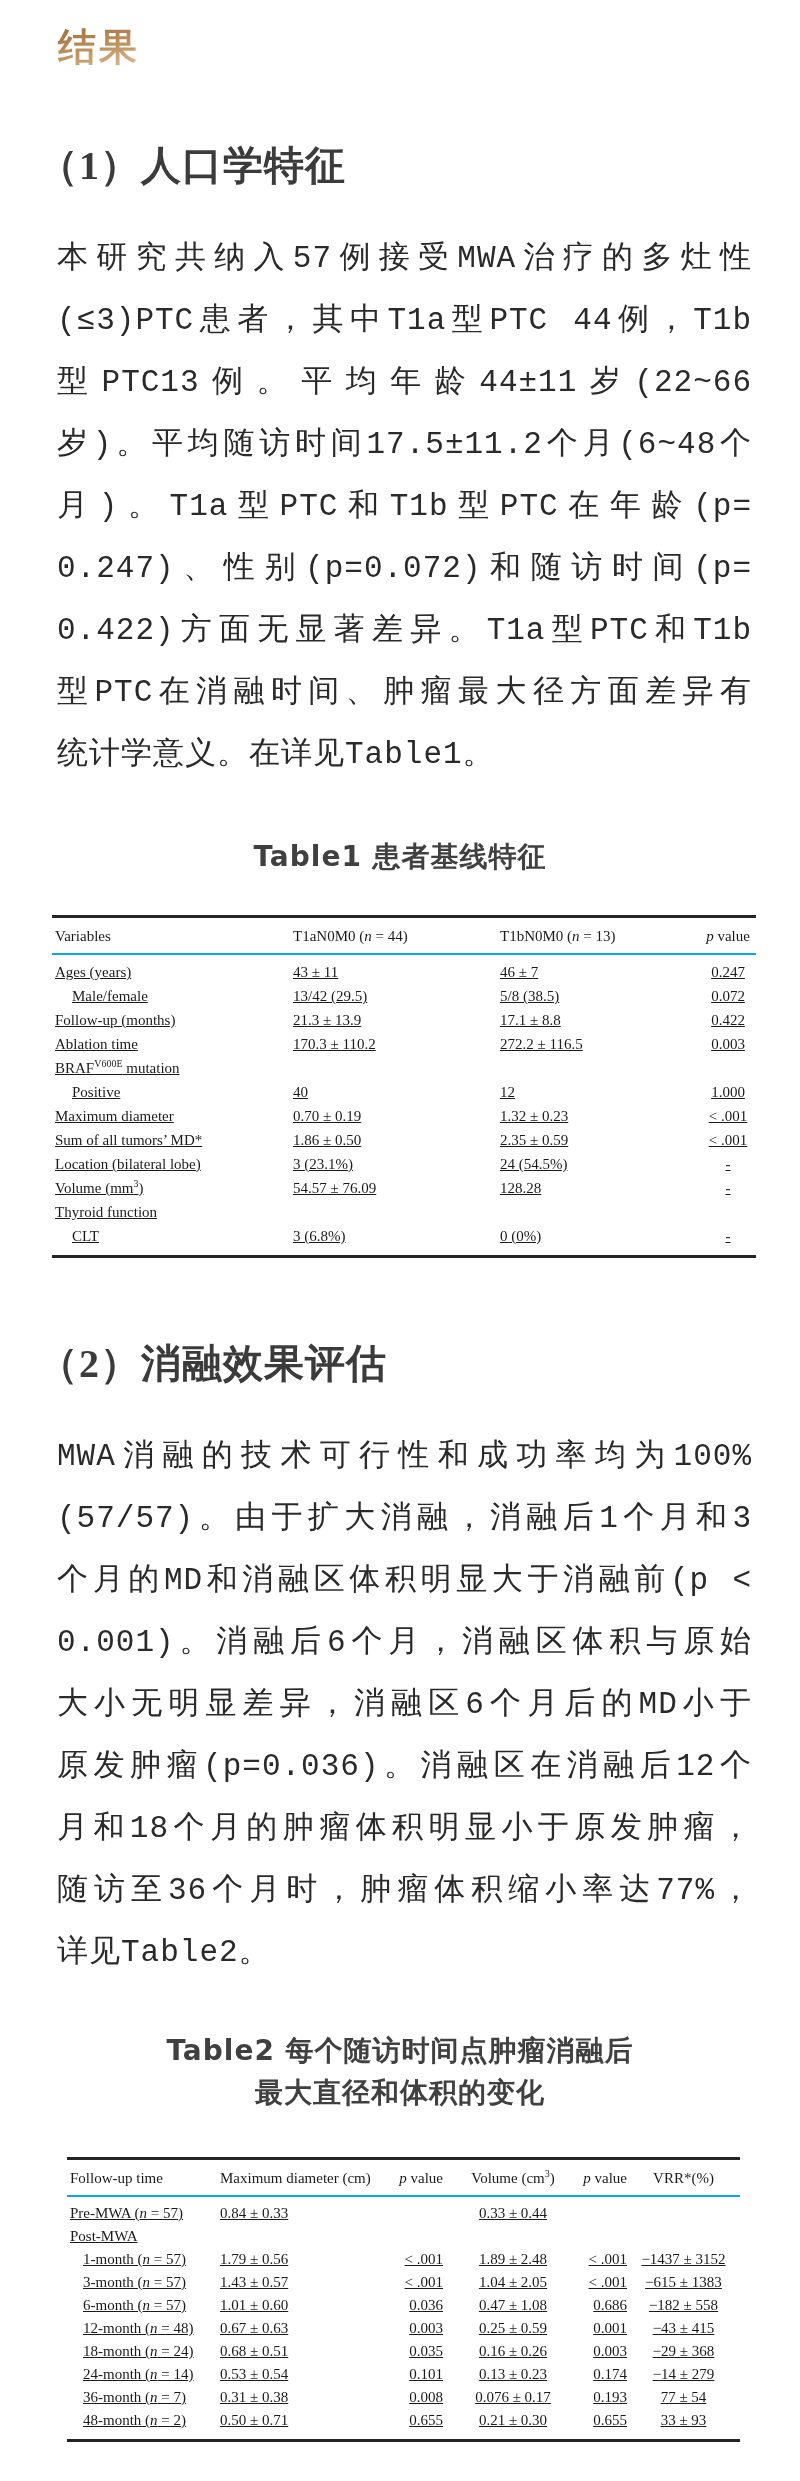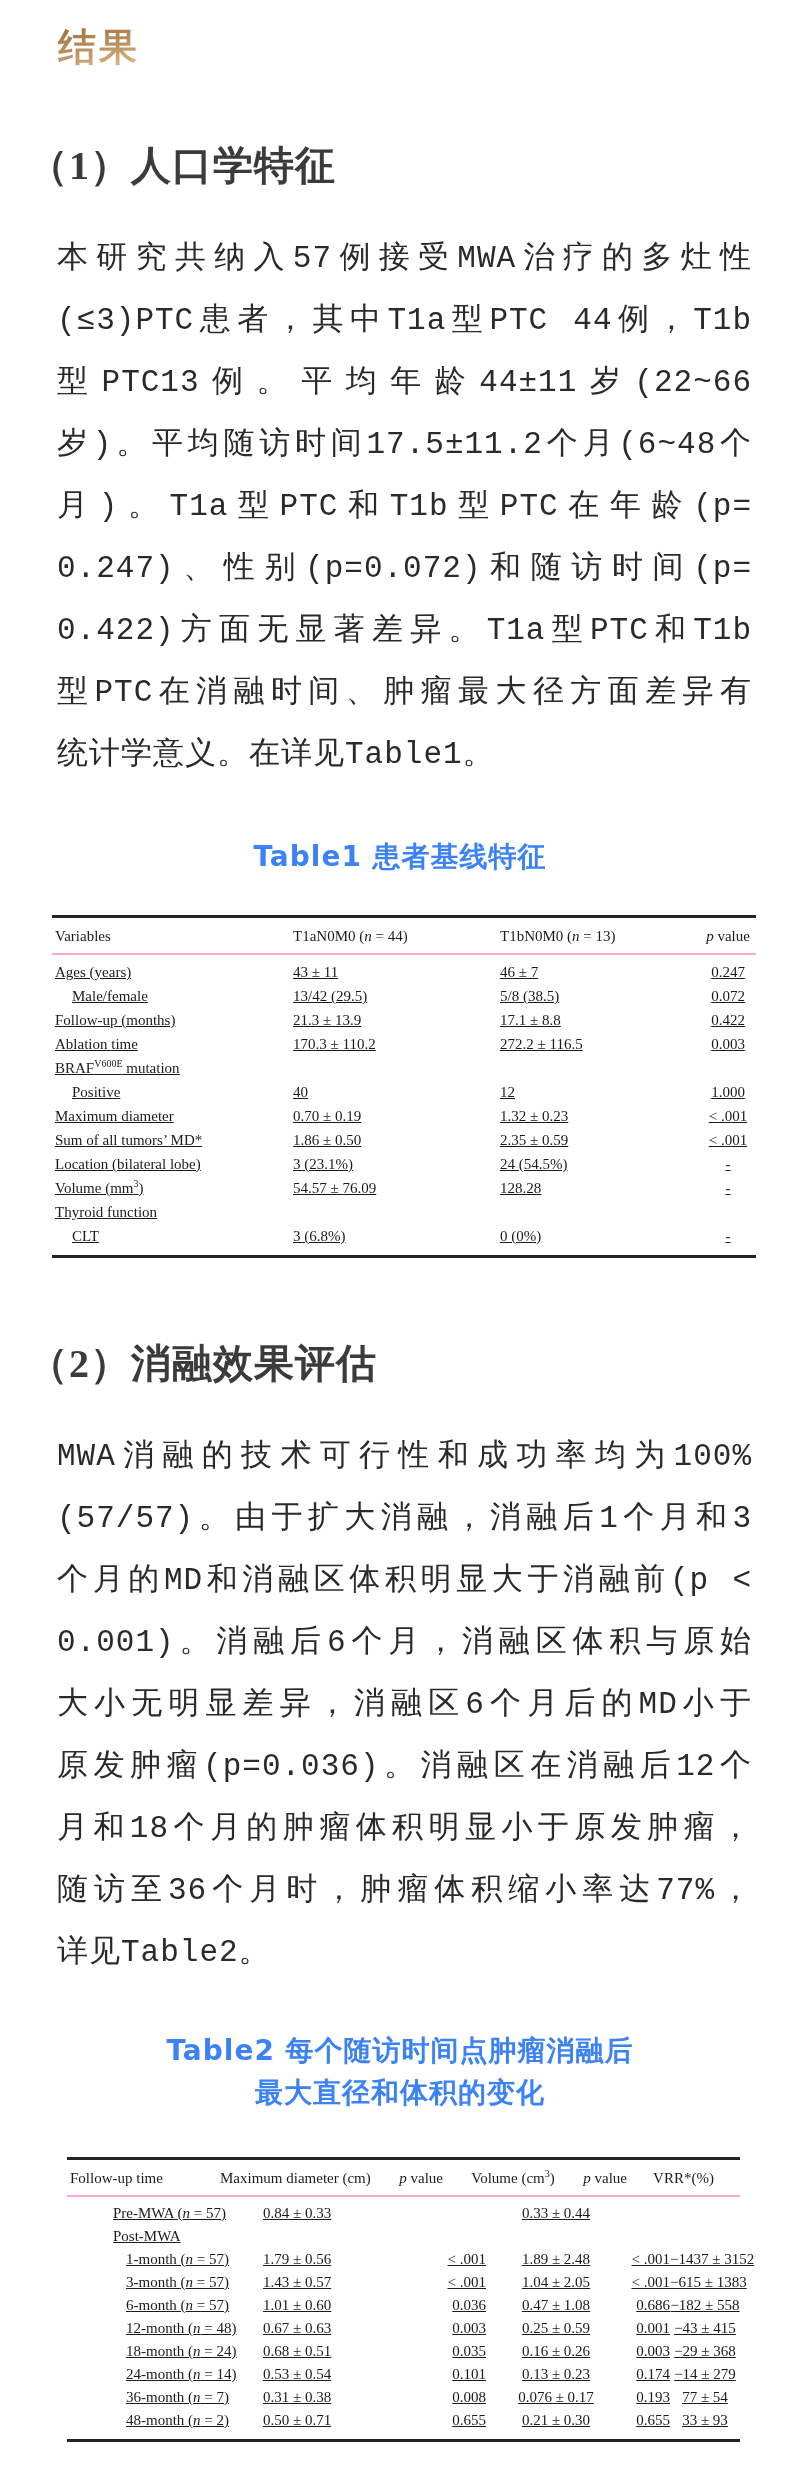--- a/index.html
+++ b/index.html
@@ -13,61 +13,61 @@
   
   .main-title {
     position: absolute; left: 58px; top: 24px; margin: 0;
     font-family: "Liberation Serif", "DejaVu Serif", serif;
     font-size: 38px; font-weight: 700; letter-spacing: 3px; line-height: 46px;
     background: linear-gradient(168deg, #a2713f 8%, #bf9463 55%, #dcbf94 96%);
     -webkit-background-clip: text; background-clip: text;
     color: transparent; -webkit-text-fill-color: transparent;
   }
   .sec-heading {
-    position: absolute; left: 28px; margin: 0;
+    position: absolute; left: 38px; margin: 0;
     font-family: "Liberation Serif", "DejaVu Serif", serif;
     font-size: 40px; font-weight: 700; color: #3b3b3b;
     letter-spacing: 1px; line-height: 48px;
   }
   #sec1 { top: 142px; }
   #sec2 { top: 1340px; }
 
   
   .para {
     position: absolute; left: 57px; width: 695px;
     font-size: 31px; line-height: 62px; color: #2a2a2a; letter-spacing: 1px; font-family: Liberation Mono, monospace;
   }
   #para1 { top: 228px; }
   #para2 { top: 1426px; }
   .bodyline { text-align: justify; text-align-last: justify; white-space: nowrap; }
   .bodyline:last-child { text-align-last: left; }
 
   
   .tbl-title {
     position: absolute; left: 0; width: 800px; text-align: center;
-    font-size: 28px; font-weight: 700; color: #3b82f6;
+    font-size: 28px; font-weight: 700; color: #404040;
     letter-spacing: 1px; line-height: 42px;
   }
   #t1title { top: 836px; }
   #t2title { top: 2030px; }
 
   
   .tbl {
     position: absolute;
     border-top: 3px solid #242424; border-bottom: 3px solid #242424;
     font-family: "Liberation Serif", "DejaVu Serif", serif;
     font-size: 15px; color: #1b1b1b;
   }
   #table1 { left: 52px; top: 915px; width: 704px; }
   #table2 { left: 67px; top: 2157px; width: 673px; }
-  .thead { border-bottom: 2px solid #f9a8d4; padding: 8px 0 7px; }
+  .thead { border-bottom: 2px solid #0ea5e9; padding: 8px 0 7px; }
   .thead .cell { line-height: 20px; }
   .tbody { padding: 5px 0 7px; }
   .trow { line-height: 24px; text-decoration: underline; }
-  #table2 .trow { line-height: 23px; margin-left: 43px; }
+  #table2 .trow { line-height: 23px; }
   .t1grid { display: grid; grid-template-columns: 241px 207px 200px 1fr; }
   .t2grid { display: grid; grid-template-columns: 150px 153px 73px 140px 44px 1fr; }
   .cell { overflow: visible; white-space: nowrap; }
   .lblcell, .pad3 { padding-left: 3px; }
   #table1 .lblcell.ind { padding-left: 20px; }
   #table2 .lblcell.ind { padding-left: 16px; }
   .pcol { text-align: center; }
   .right { text-align: right; }
   .center { text-align: center; }
   i { font-style: italic; }

